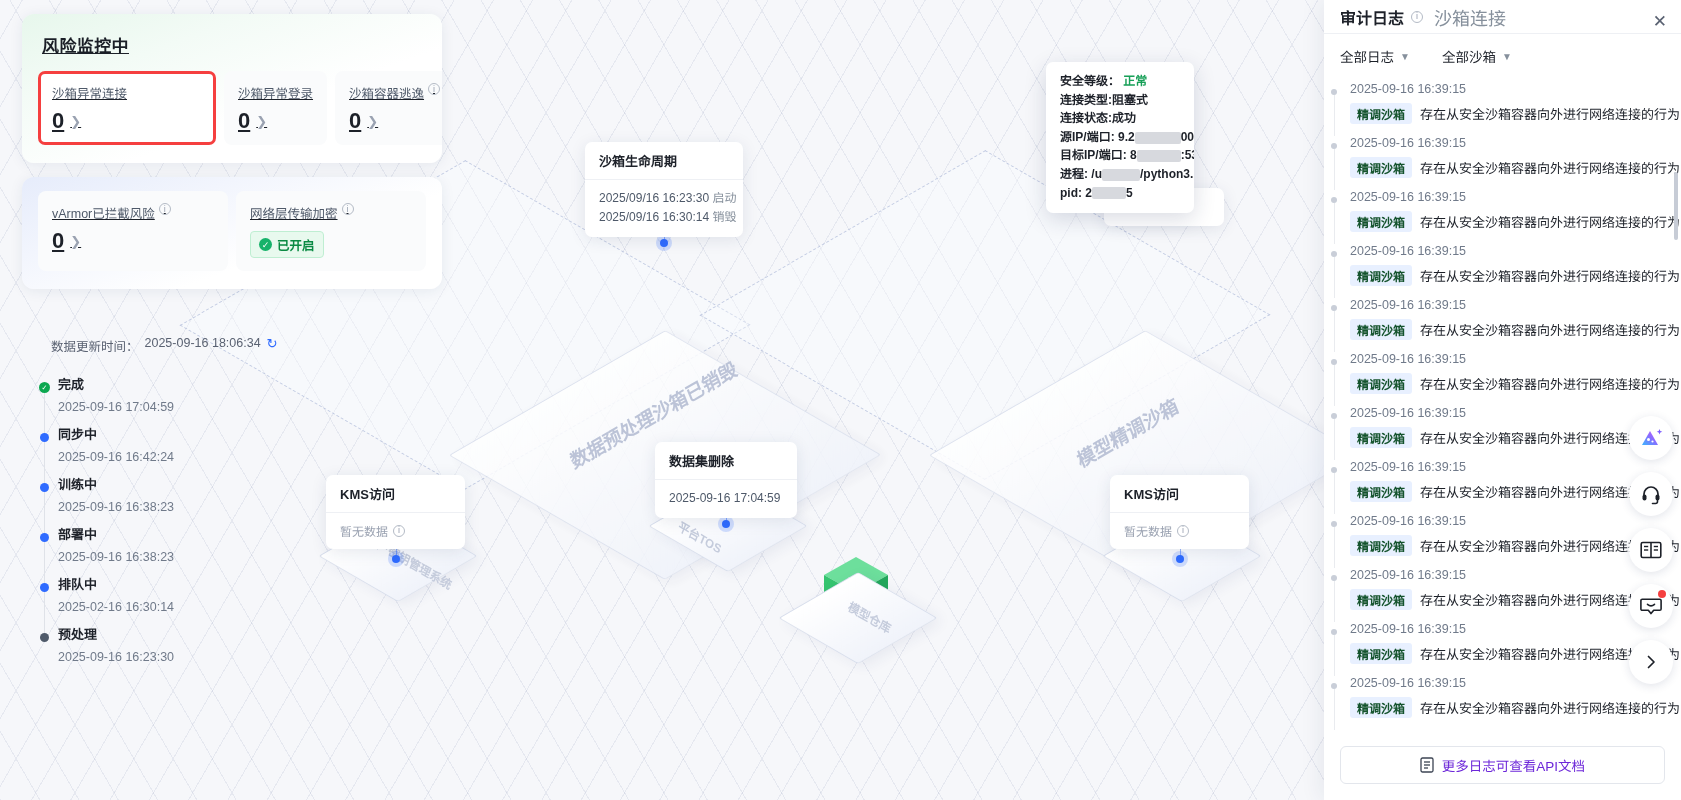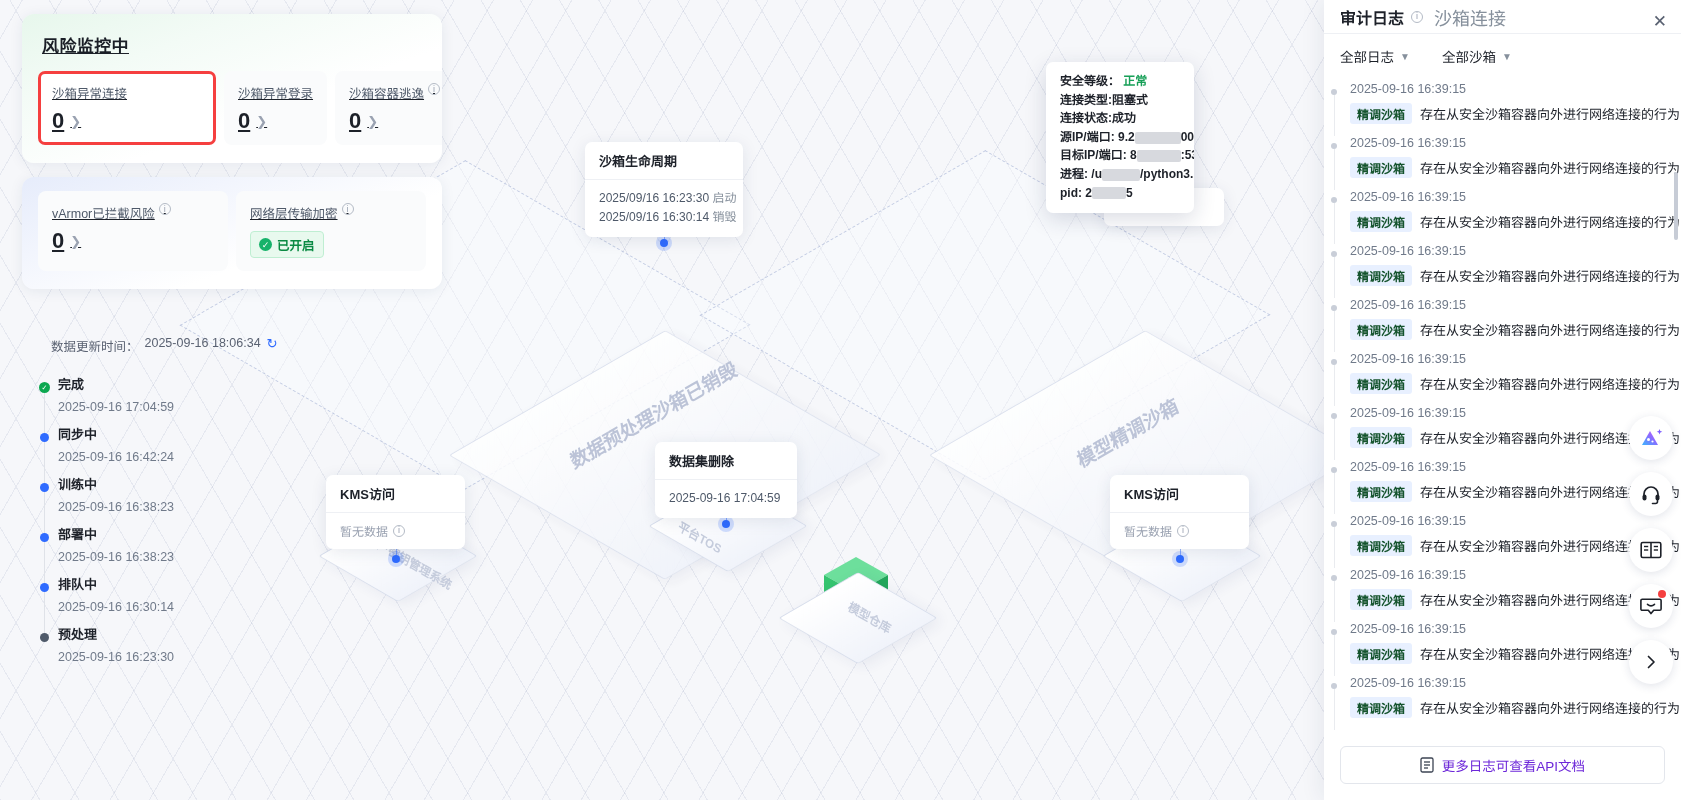--- a/index.html
+++ b/index.html
@@ -335,21 +335,21 @@
     <div class="tl-item">
       <div class="tl-line"></div>
       <div class="tl-dot"></div>
       <div class="tl-name">部署中</div>
       <div class="tl-time">2025-09-16 16:38:23</div>
     </div>
     <div class="tl-item">
       <div class="tl-line"></div>
       <div class="tl-dot"></div>
       <div class="tl-name">排队中</div>
-      <div class="tl-time">2025-09-16 16:30:14</div>
+      <div class="tl-time">2025-02-16 16:30:14</div>
     </div>
     <div class="tl-item">
 
       <div class="tl-dot gray"></div>
       <div class="tl-name">预处理</div>
       <div class="tl-time">2025-09-16 16:23:30</div>
     </div>
   </div>
 
   <div class="iso-card" style="left:585px; top:142px; width:158px;">

